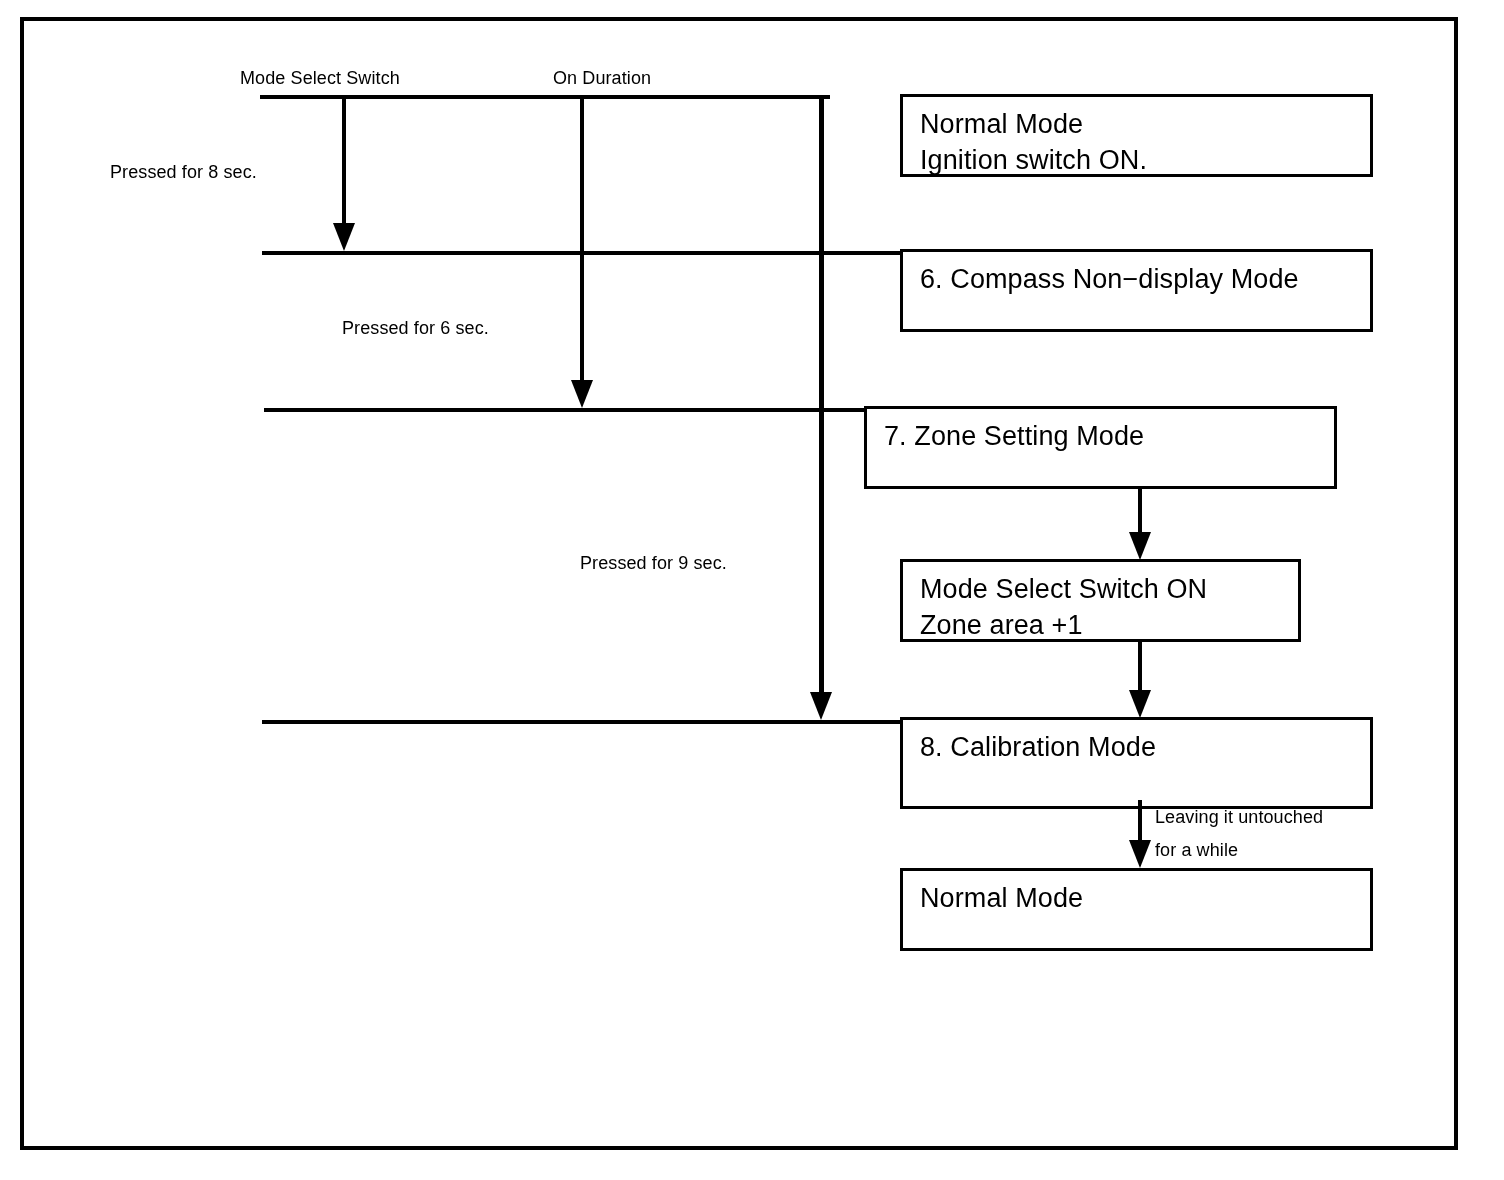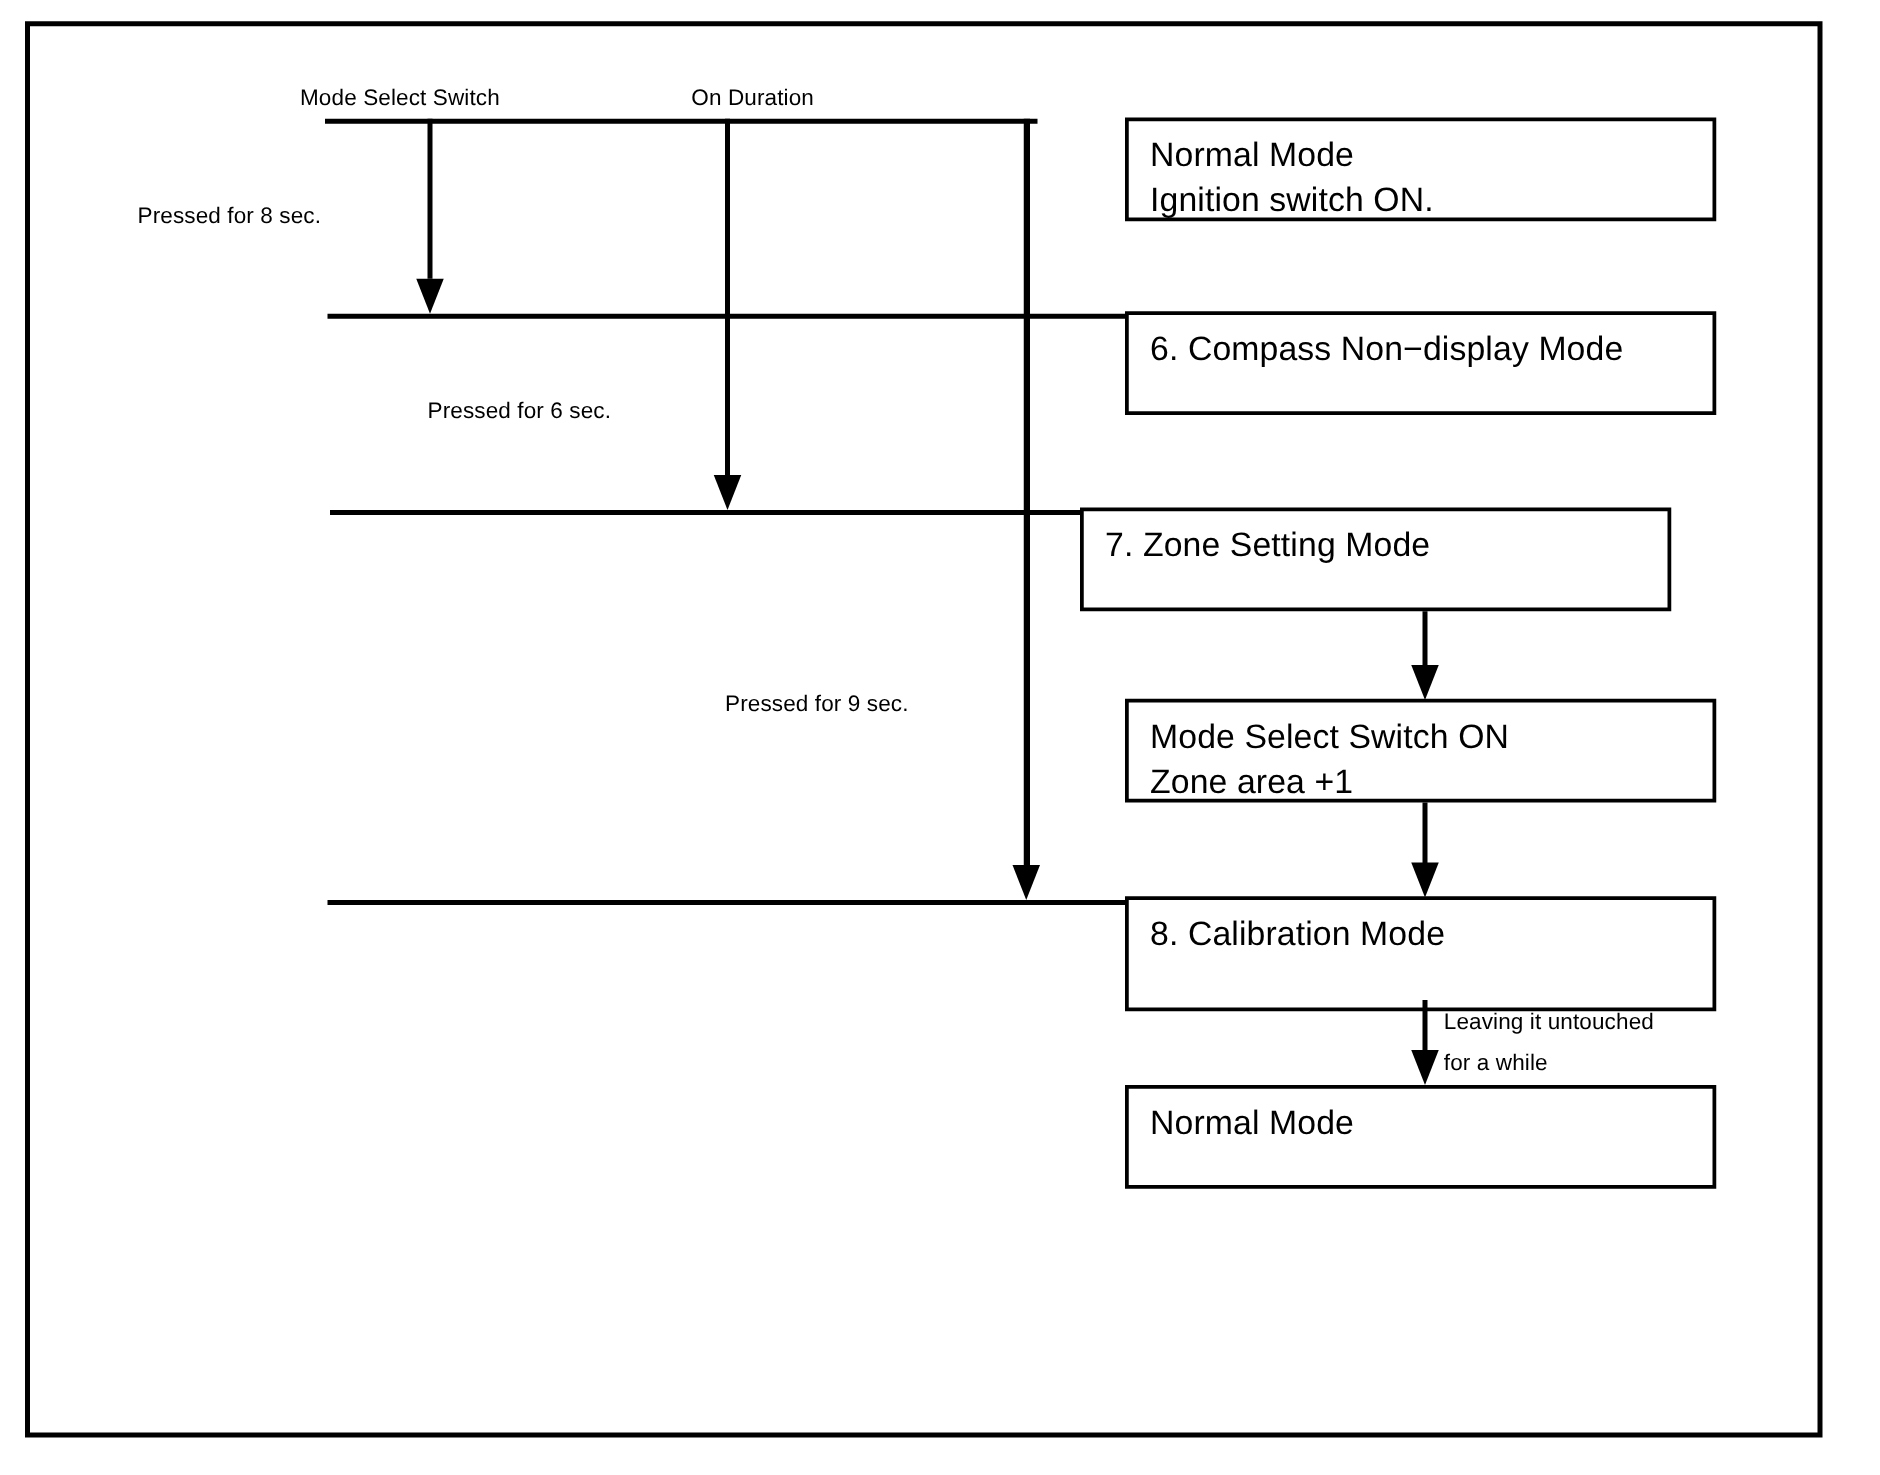--- a/index.html
+++ b/index.html
@@ -109,21 +109,21 @@
   </div>
 
   <div class="node" style="left:900px; top:249px; width:473px; height:83px;">
     <div class="node-text">6. Compass Non−display Mode</div>
   </div>
 
   <div class="node" style="left:864px; top:406px; width:473px; height:83px;">
     <div class="node-text">7. Zone Setting Mode</div>
   </div>
 
-  <div class="node" style="left:900px; top:559px; width:473px; height:83px;">
+  <div class="node" style="left:900px; top:559px; width:401px; height:83px;">
     <div class="node-text">Mode Select Switch ON</div>
     <div class="node-text" style="top:45px;">Zone area +1</div>
   </div>
 
   <div class="node" style="left:900px; top:717px; width:473px; height:92px;">
     <div class="node-text">8. Calibration Mode</div>
   </div>
 
   <div class="node" style="left:900px; top:868px; width:473px; height:83px;">
     <div class="node-text">Normal Mode</div>

